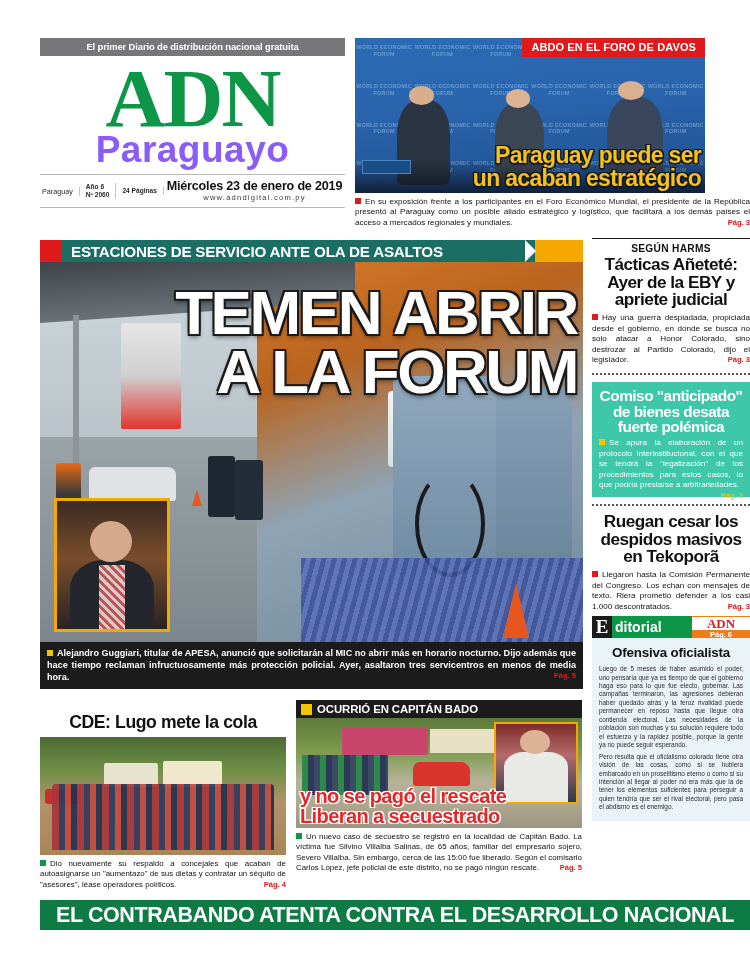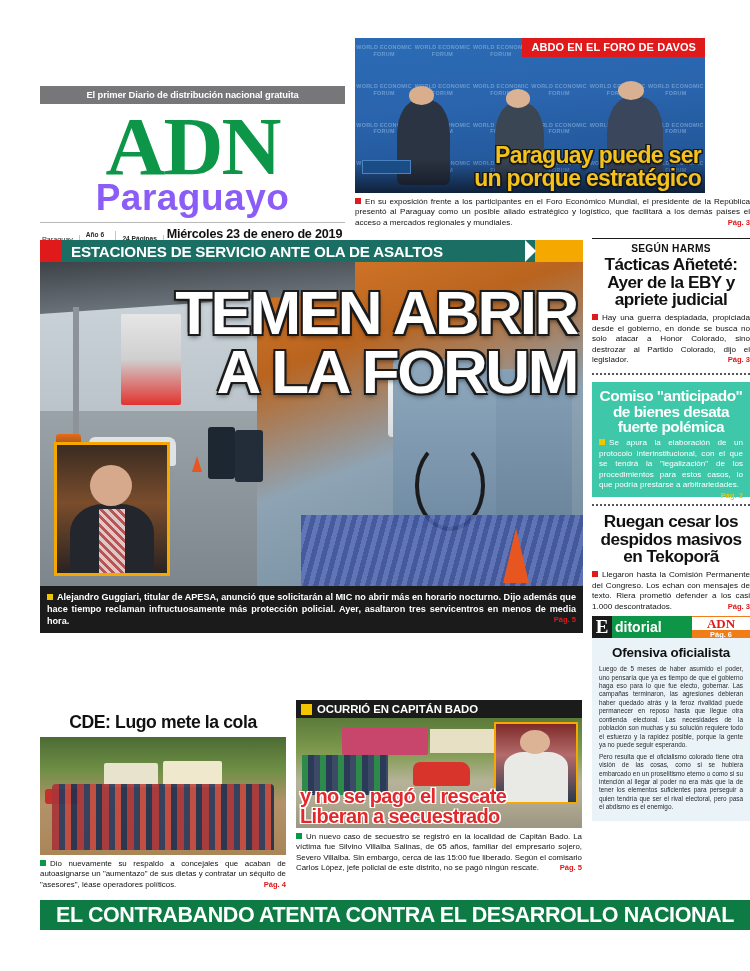--- a/index.html
+++ b/index.html
@@ -13,21 +13,21 @@
     width: 750px;
     height: 971px;
     background: #ffffff;
     overflow: hidden;
   }
 
   
   .masthead {
     position: absolute;
     left: 40px; top: 38px;
-    width: 305px; height: 190px; margin-top: 48px;
+    width: 305px; height: 190px;
   }
   .tagline-bar {
     background: #77777a;
     color: #ffffff;
     font-size: 9.4px;
     font-weight: bold;
     text-align: center;
     padding: 4px 2px 4px 2px;
     letter-spacing: -0.1px;
     line-height: 1.1;
@@ -175,21 +175,21 @@
     content:"";
     position:absolute; right:-1px; top:0;
     border-left: 11px solid #fff;
     border-top: 11px solid transparent;
     border-bottom: 11px solid transparent;
   }
   .kicker-yellow { width: 48px; background:#f5a800; }
 
   .photo-main {
     position: relative;
-    width: 100%; height: 324px;
+    width: 100%; height: 380px;
     overflow: hidden;
     background: #6e7e8c;
   }
   .pm-sky { position:absolute; left:0; top:0; width:42%; height:48%;
     background: linear-gradient(180deg,#cfd8dd 0%, #b9c3c9 100%); }
   .pm-canopy { position:absolute; left:0; top:0; width:58%; height:16%;
     background: linear-gradient(180deg,#3d4348 0%, #6a7279 100%); transform: skewY(-4deg); transform-origin: left top;}
   .pm-road { position:absolute; left:0; top:46%; width:44%; height:54%;
     background: linear-gradient(180deg,#9aa3a8 0%, #7d868c 100%); }
   .pm-forecourt { position:absolute; left:40%; top:0; width:60%; height:100%;
@@ -474,21 +474,21 @@
       <div class="dav-figure" style="left:40%; top:42%; width:14%; height:53%; background:#3b4654;"></div>
       <div class="dav-head" style="left:43%; top:33%; width:7%; height:12%; background:#dcb294;"></div>
       <div class="dav-figure" style="left:72%; top:38%; width:16%; height:57%; background:#39465b;"></div>
       <div class="dav-head" style="left:75%; top:28%; width:7.5%; height:12%; background:#d9b092;"></div>
       <div style="position:absolute;left:0;bottom:0;width:100%;height:22%;background:linear-gradient(180deg,rgba(10,16,28,0) 0%,rgba(10,16,28,.75) 100%);"></div>
       <div style="position:absolute;left:2%;bottom:12%;width:14%;height:9%;background:#1a4d86;border:1px solid #4a83bd;"></div>
 
       <div class="dav-badge">ABDO EN EL FORO DE DAVOS</div>
       <div class="dav-head-line">
         <div>Paraguay puede ser</div>
-        <div>un porque estratégico</div>
+        <div>un acaban estratégico</div>
       </div>
     </div>
     <div class="davos-cap">
       <span class="sq red"></span><span>En su exposición frente a los participantes en el Foro Económico Mundial, el presidente de la República presentó al Paraguay como un posible aliado estratégico y logístico, que facilitará a los demás países el acceso a mercados regionales y mundiales.</span>
       <span class="pag">Pág. 3</span>
     </div>
   </div>
 
   <div class="main-story">
     <div class="kicker-row">

